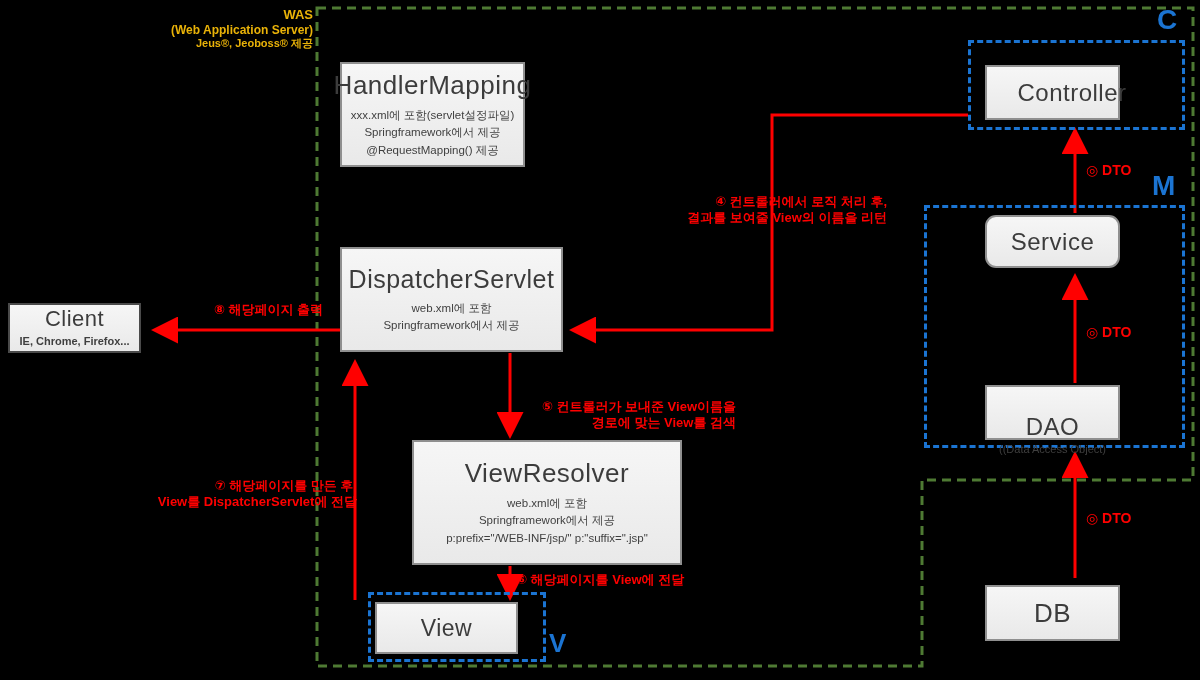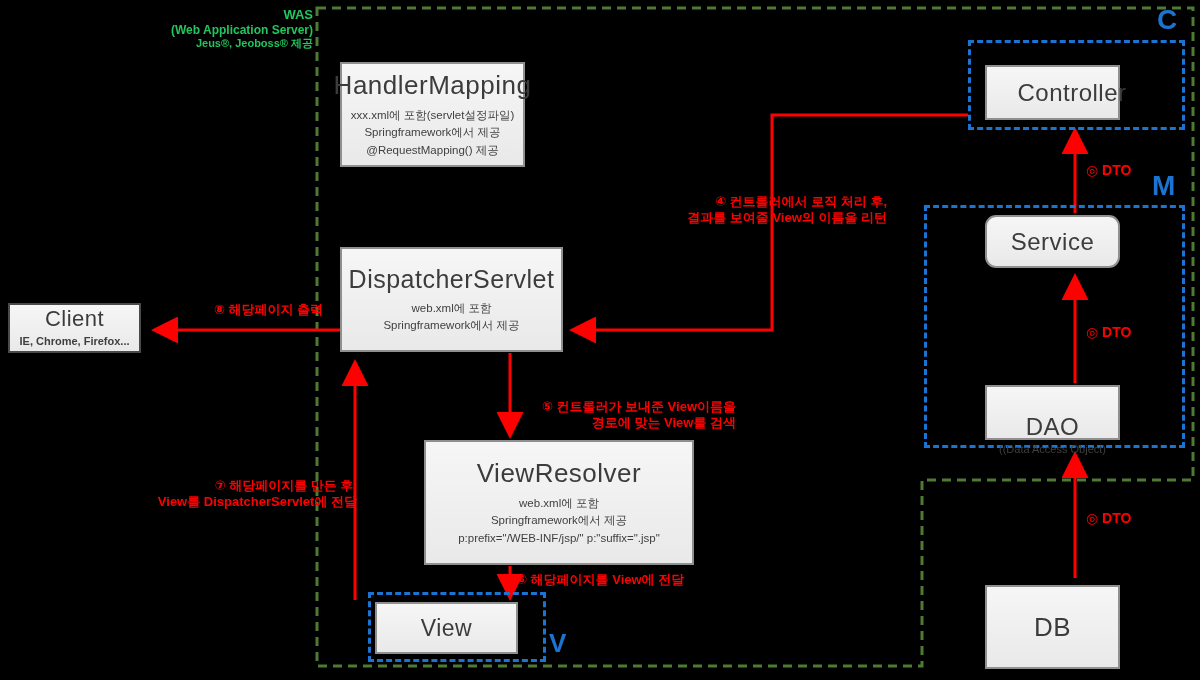--- a/index.html
+++ b/index.html
@@ -20,21 +20,21 @@
   .box.small .sub{margin-top:1px;font-size:11px;font-weight:bold;}
 
   .blue-region{
     position:absolute;border:3px dashed #1b74d2;box-sizing:border-box;background:transparent;
   }
   .region-letter{
     position:absolute;color:#1b74d2;font-weight:bold;font-size:28px;
   }
   .was-label{
     position:absolute;left:95px;top:7px;width:218px;text-align:right;
-    color:#22c55e;font-weight:bold;line-height:1.2;
+    color:#eab308;font-weight:bold;line-height:1.2;
   }
   .was-label .l1{font-size:13px;}
   .was-label .l2{font-size:12px;}
   .was-label .l3{font-size:11px;}
 
   .red-label{
     position:absolute;color:#ff0000;font-weight:bold;font-size:13px;line-height:1.25;
     text-align:right;
   }
   .dto-label{position:absolute;color:#ff0000;font-weight:bold;font-size:14px;}
@@ -98,21 +98,21 @@
   </div>
 
   <div class="box" style="left:340px;top:247px;width:223px;height:105px;">
     <div class="title">DispatcherServlet</div>
     <div class="sub">
       <div>web.xml에 포함</div>
       <div>Springframework에서 제공</div>
     </div>
   </div>
 
-  <div class="box" style="left:424px;top:440px;width:270px;height:125px;">
+  <div class="box" style="left:412px;top:440px;width:270px;height:125px;">
     <div class="title" style="font-size:26px;">ViewResolver</div>
     <div class="sub">
       <div>web.xml에 포함</div>
       <div>Springframework에서 제공</div>
       <div>p:prefix="/WEB-INF/jsp/"  p:"suffix=".jsp"</div>
     </div>
   </div>
 
   <div class="box" style="left:375px;top:602px;width:143px;height:52px;">
     <div class="title" style="font-size:23px;">View</div>
@@ -124,21 +124,21 @@
 
   <div class="box" style="left:985px;top:215px;width:135px;height:53px;border-radius:11px;">
     <div class="title" style="font-size:24px;">Service</div>
   </div>
 
   <div class="box" style="left:985px;top:385px;width:135px;height:55px;">
     <div class="title" style="font-size:24px;margin-top:46px;">DAO</div>
     <div class="sub" style="margin-top:0;font-size:11px;">((Data Access Object)</div>
   </div>
 
-  <div class="box" style="left:985px;top:585px;width:135px;height:84px;">
+  <div class="box" style="left:985px;top:585px;width:135px;height:56px;">
     <div class="title" style="font-size:26px;">DB</div>
   </div>
 
   <div class="red-label" style="left:178px;top:302px;width:145px;">⑧ 해당페이지 출력</div>
 
   <div class="red-label" style="left:672px;top:194px;width:215px;">
     <div>④ 컨트롤러에서 로직 처리 후,</div>
     <div>결과를 보여줄 View의 이름을 리턴</div>
   </div>
 

